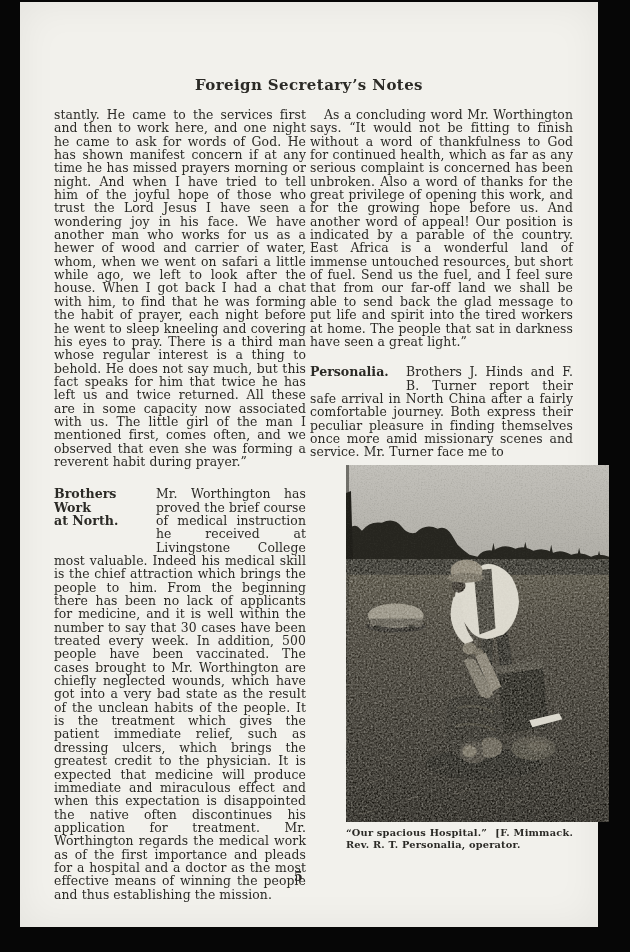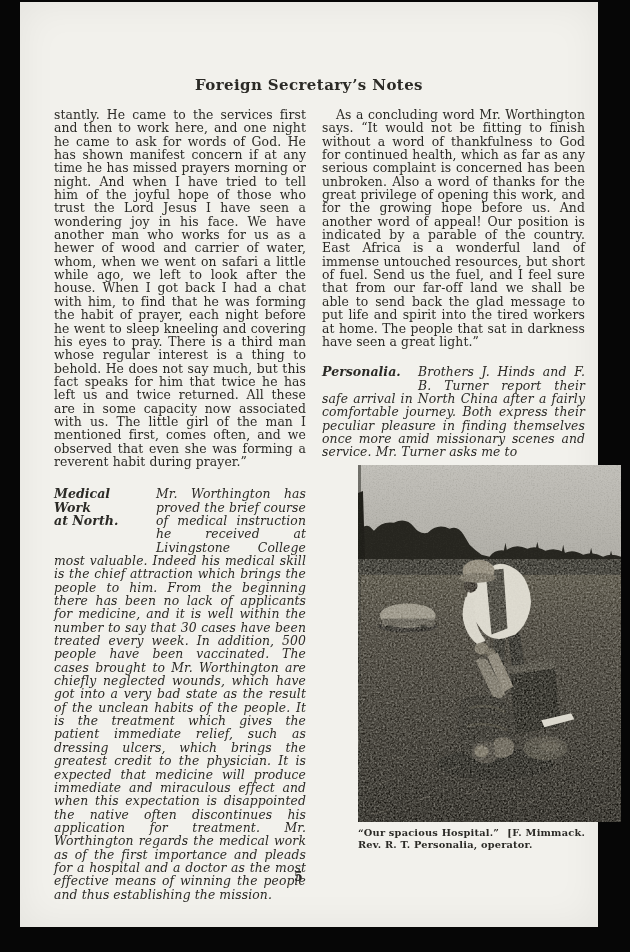--- a/index.html
+++ b/index.html
@@ -19,35 +19,35 @@
   }
   .page-title{
     margin:74px 0 0 0;
     text-align:center;
     font-size:15px;
     font-weight:bold;
     letter-spacing:0.4px;
   }
   .cols{
     display:flex;
-    gap:16px;
+    gap:4px;
     margin:14px 19px 4px 34px;
   }
   .col{flex:none;}
   .col-left{width:252px;}
   .col-right{width:263px;}
   p.body{
     margin:0;
     font-size:12.4px;
     line-height:13.35px;
     text-align:justify;
     letter-spacing:0.1px;
   }
   p.indent{text-indent:14px;}
-  .sec{margin-top:19px;font-style:italic;}
+  .sec{margin-top:19px;}
   .sec-right{margin-top:17px;}
   .head-float{
     float:left;
     width:96px;
     font-weight:bold;
     font-size:12.6px;
     line-height:13.4px;
     margin:0 6px 14px 0;
   }
   .head-float span{display:block;}
@@ -77,33 +77,33 @@
 
   <h1 class="page-title">Foreign Secretary’s Notes</h1>
 
   <div class="cols">
 
     <div class="col col-left">
       <p class="body">stantly. He came to the services first and then to work here, and one night he came to ask for words of God. He has shown manifest concern if at any time he has missed prayers morning or night. And when I have tried to tell him of the joyful hope of those who trust the Lord Jesus I have seen a wondering joy in his face. We have another man who works for us as a hewer of wood and carrier of water, whom, when we went on safari a little while ago, we left to look after the house. When I got back I had a chat with him, to find that he was forming the habit of prayer, each night before he went to sleep kneeling and covering his eyes to pray. There is a third man whose regular interest is a thing to behold. He does not say much, but this fact speaks for him that twice he has left us and twice returned. All these are in some capacity now associated with us. The little girl of the man I mentioned first, comes often, and we observed that even she was forming a reverent habit during prayer.”</p>
 
       <div class="sec">
         <div class="head-float">
-          <span>Medical Work</span>
+          <span>Brothers Work</span>
           <span>at North.</span>
         </div>
         <p class="body">Mr. Worthington has proved the brief course of medical instruction he received at Livingstone College most valuable. Indeed his medical skill is the chief attraction which brings the people to him. From the beginning there has been no lack of applicants for medicine, and it is well within the number to say that 30 cases have been treated every week. In addition, 500 people have been vaccinated. The cases brought to Mr. Worthington are chiefly neglected wounds, which have got into a very bad state as the result of the unclean habits of the people. It is the treatment which gives the patient immediate relief, such as dressing ulcers, which brings the greatest credit to the physician. It is expected that medicine will produce immediate and miraculous effect and when this expectation is disappointed the native often discontinues his application for treatment. Mr. Worthington regards the medical work as of the first importance and pleads for a hospital and a doctor as the most effective means of winning the people and thus establishing the mission.</p>
       </div>
     </div>
 
     <div class="col col-right">
       <p class="body indent">As a concluding word Mr. Worthington says. “It would not be fitting to finish without a word of thankfulness to God for continued health, which as far as any serious complaint is concerned has been unbroken. Also a word of thanks for the great privilege of opening this work, and for the growing hope before us. And another word of appeal! Our position is indicated by a parable of the country. East Africa is a wonderful land of immense untouched resources, but short of fuel. Send us the fuel, and I feel sure that from our far-off land we shall be able to send back the glad message to put life and spirit into the tired workers at home. The people that sat in darkness have seen a great light.”</p>
 
       <div class="sec sec-right">
         <div class="head-float single">Personalia.</div>
-        <p class="body">Brothers J. Hinds and F. B. Turner report their safe arrival in North China after a fairly comfortable journey. Both express their peculiar pleasure in finding themselves once more amid missionary scenes and service. Mr. Turner asks me to</p>
+        <p class="body">Brothers J. Hinds and F. B. Turner report their safe arrival in North China after a fairly comfortable journey. Both express their peculiar pleasure in finding themselves once more amid missionary scenes and service. Mr. Turner face me to</p>
       </div>
 
       <figure class="photo-fig">
         <svg class="photo" width="263" height="357" viewBox="0 0 264 358" preserveAspectRatio="none" xmlns="http://www.w3.org/2000/svg">
           <defs>
             <linearGradient id="skyGrad" x1="0" y1="0" x2="0" y2="1">
               <stop offset="0" stop-color="#c3c1bb"></stop>
               <stop offset="1" stop-color="#b1afa8"></stop>
             </linearGradient>
             <linearGradient id="groundGrad" x1="0" y1="0" x2="0" y2="1">

